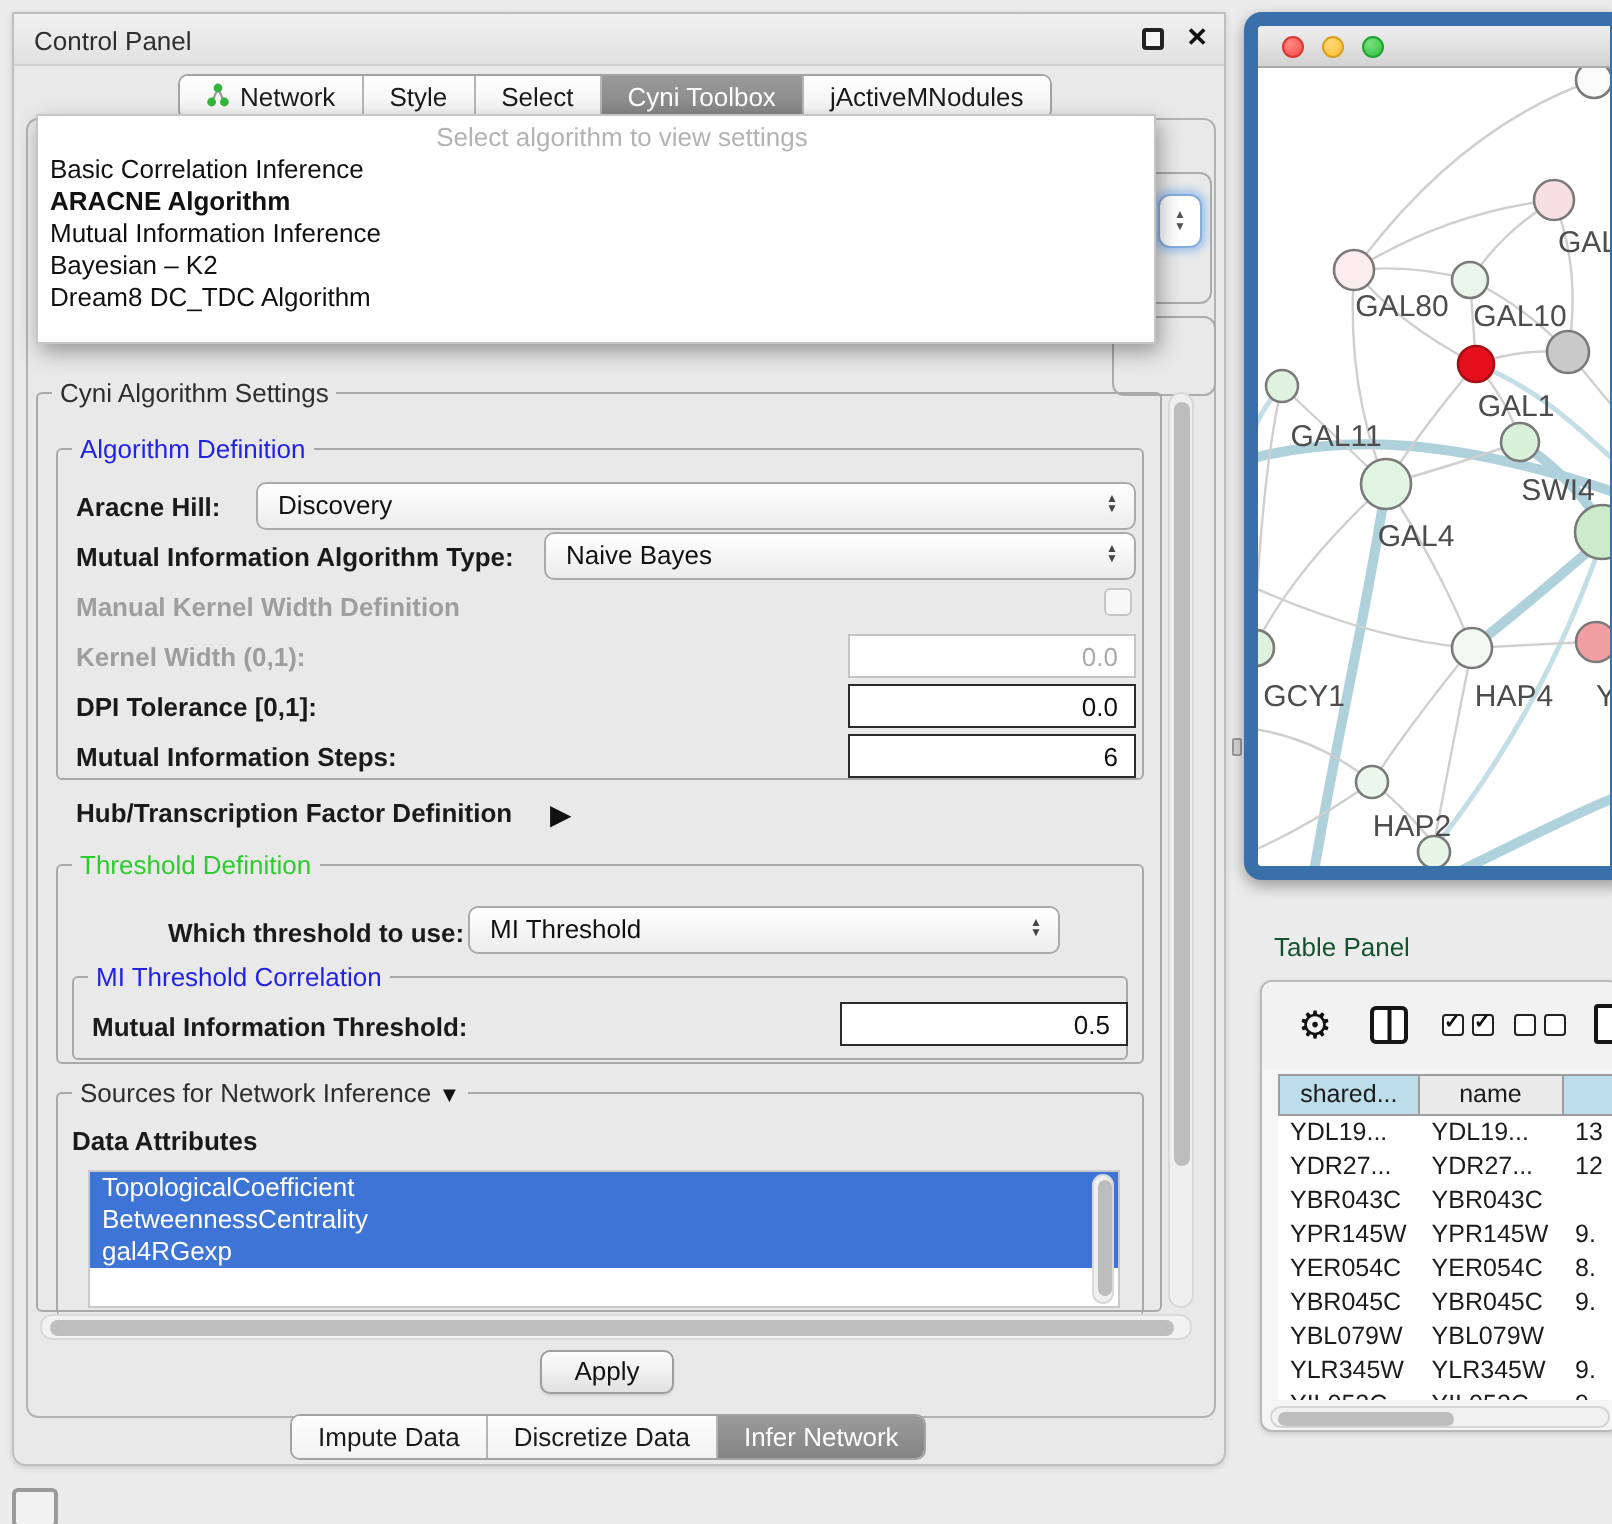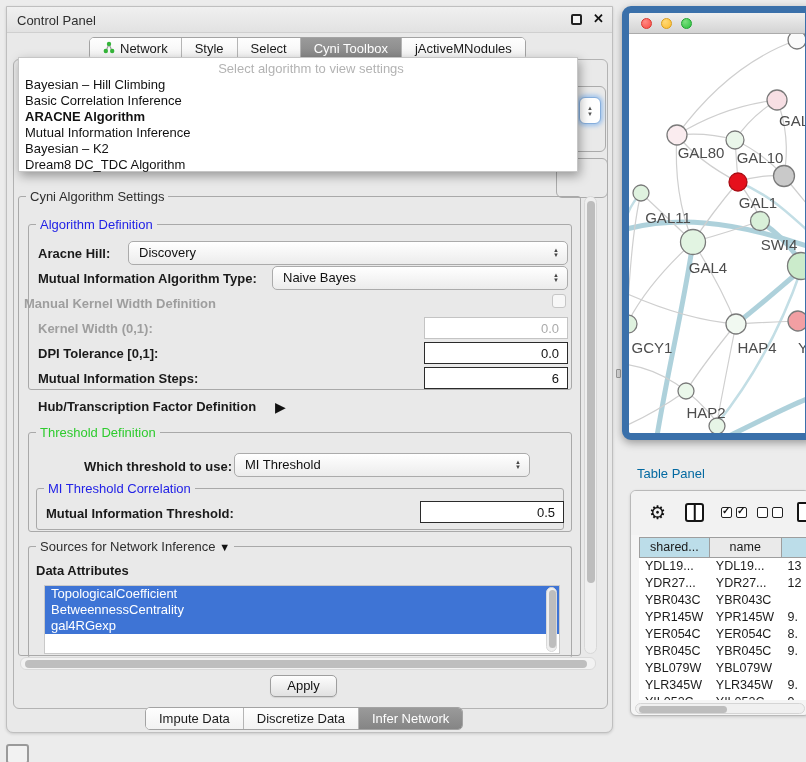--- a/index.html
+++ b/index.html
@@ -159,21 +159,21 @@
   .light { position:absolute; top:5px; width:11px; height:11px; border-radius:50%; }
   .nw-canvas { position:absolute; left:0; top:21px; right:0; bottom:0; background:#FFF; }
 
   
   .grip {
     position:absolute; left:616px; top:369px; width:5px; height:9px;
     border:1px solid #9A9A9A; background:#D6D6D6; border-radius:1px;
   }
 
   
-  .tp-title { position:absolute; left:637px; top:466px; font-size:13px; color:#0369a1; }
+  .tp-title { position:absolute; left:637px; top:466px; font-size:13px; color:#14532d; }
   #table-window {
     position:absolute; left:630px; top:490px; width:180px; height:226px;
     background:#F5F5F5; border:1px solid #B9B9B9; border-radius:6px;
     box-shadow:0 1px 3px rgba(0,0,0,.15);
     overflow:hidden;
   }
   .tp-toolbar { position:absolute; left:0; top:0; right:0; height:44px; background:#F2F2F2; }
   .gear { position:absolute; font-size:19px; color:#111; }
   .icon-split {
     position:absolute; width:19px; height:19px; border:2.5px solid #151515; border-radius:3px; background:#FFF;
@@ -252,21 +252,20 @@
 <div class="frag-box" style="left:556px; top:86px; width:50px; height:66px;"></div>
 <div class="frag-spinner" style="left:579px; top:97px; width:22px; height:27px;">
     <span>▲</span>
     <span>▼</span>
   </div>
 <div class="frag-box" style="left:556px; top:158px; width:52px; height:40px;"></div>
 
 <div id="algo-popup">
   <div class="dd-prompt">Select algorithm to view settings</div>
   <div class="dd-list">
-    <div class="dd-item">Bayesian – Hill Climbing</div>
     <div class="dd-item">Basic Correlation Inference</div>
     <div class="dd-item bold">ARACNE Algorithm</div>
     <div class="dd-item">Mutual Information Inference</div>
     <div class="dd-item">Bayesian – K2</div>
     <div class="dd-item">Dream8 DC_TDC Algorithm</div>
   </div>
 </div>
 
 <div class="group" style="left:18px; top:196px; width:563px; height:460px;">
   <span class="group-legend">Cyni Algorithm Settings</span>
@@ -282,21 +281,21 @@
 <span class="lbl" style="left:38px; top:246px;">Aracne Hill:</span>
 <div class="combo" style="left:128px; top:241px; width:440px;">
   <span>Discovery</span>
   <span class="combo-arrows"></span>
 </div>
 <span class="lbl" style="left:38px; top:271px;">Mutual Information Algorithm Type:</span>
 <div class="combo" style="left:272px; top:266px; width:296px;">
   <span>Naive Bayes</span>
   <span class="combo-arrows"></span>
 </div>
-<span class="lbl disabled" style="left:24px; top:296px;">Manual Kernel Width Definition</span>
+<span class="lbl disabled" style="left:38px; top:296px;">Manual Kernel Width Definition</span>
 <span class="checkbox" style="left:552px; top:294px;"></span>
 <span class="lbl disabled" style="left:38px; top:321px;">Kernel Width (0,1):</span>
 <div class="field disabled" style="left:424px; top:317px; width:144px;">0.0</div>
 <span class="lbl" style="left:38px; top:346px;">DPI Tolerance [0,1]:</span>
 <div class="field" style="left:424px; top:342px; width:144px;">0.0</div>
 <span class="lbl" style="left:38px; top:371px;">Mutual Information Steps:</span>
 <div class="field" style="left:424px; top:367px; width:144px;">6</div>
 
 <span class="lbl" style="left:38px; top:399px;">Hub/Transcription Factor Definition</span>
 <span class="tri" style="position:absolute; left:275px; top:399px; font-size:14px;">▶</span>

